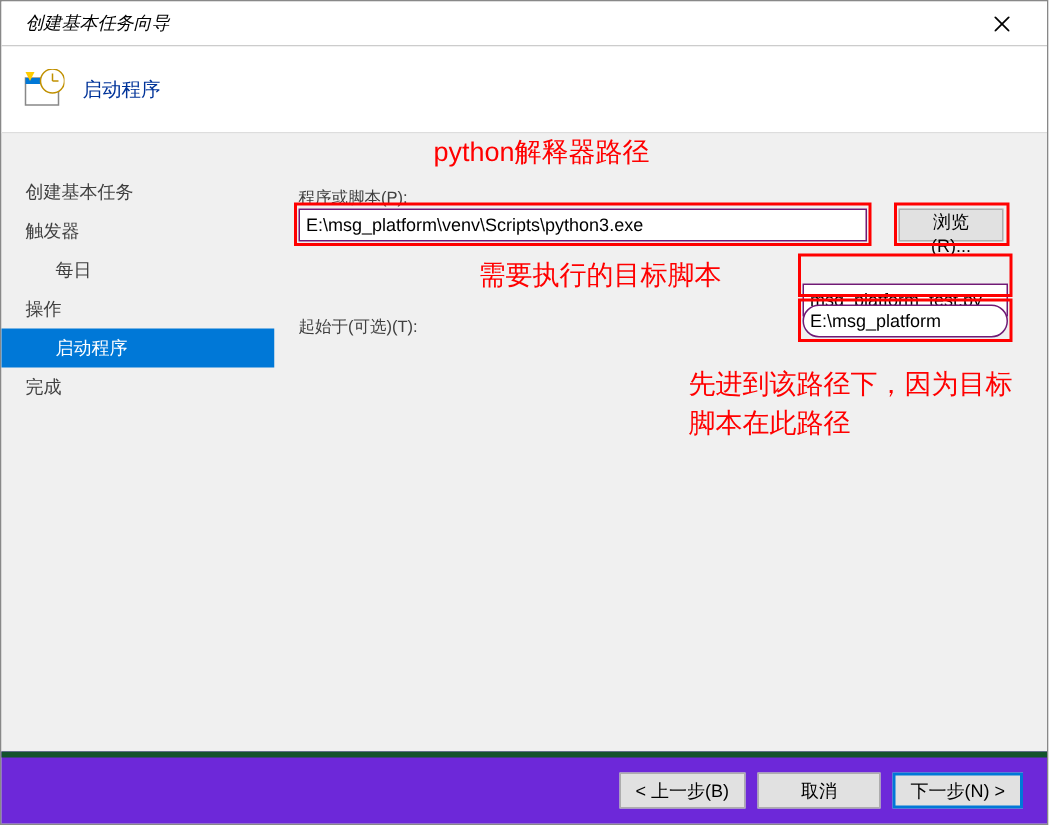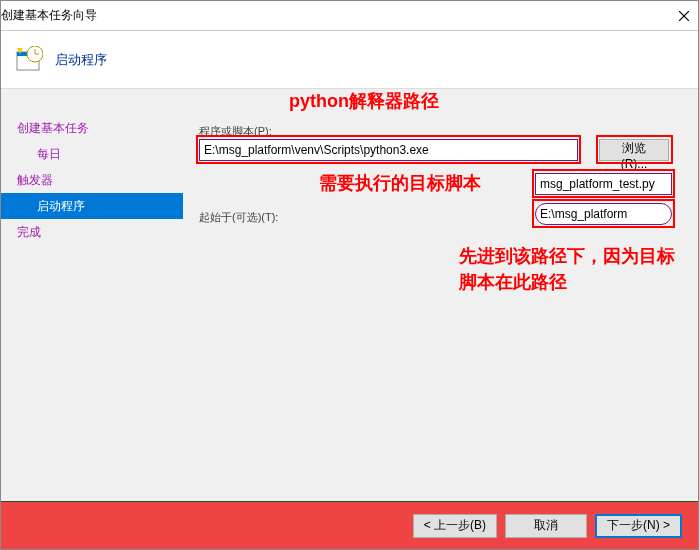--- a/index.html
+++ b/index.html
@@ -1,37 +1,37 @@
 <!DOCTYPE html>
 <html><head>
 <meta charset="utf-8">
 <style>
 * { box-sizing: border-box; margin: 0; padding: 0; }
 body { font-family: "Microsoft YaHei", "Segoe UI", sans-serif; font-size: 12px; background: #fff; }
 .window { width: 699px; height: 550px; border: 1px solid #888; background: #f0f0f0; position: relative; }
-.titlebar { height: 30px; background: #fff; border-bottom: 1px solid #ccc; display: flex; align-items: center; padding: 0 0; }
+.titlebar { height: 30px; background: #fff; border-bottom: 1px solid #ccc; display: flex; align-items: center; padding: 0 16px; font-style: italic; }
 .title-text { flex: 1; font-size: 12px; color: #000; }
 .close-btn { width: 45px; height: 30px; display: flex; align-items: center; justify-content: center; cursor: pointer; margin-right: -8px; }
 .header { height: 58px; background: #fff; display: flex; align-items: center; padding-left: 14px; border-bottom: 1px solid #ddd; }
 .header-icon { width: 28px; height: 28px; margin-right: 12px; position: relative; }
 .header-icon svg { width: 28px; height: 28px; }
 .header-title { font-size: 13px; color: #003399; }
 .body-area { display: flex; height: 412px; }
 .sidebar { width: 182px; background: #f0f0f0; padding-top: 26px; }
-.side-item { padding: 4px 0 4px 16px; color: #a21caf; cursor: pointer; font-size: 12px; line-height: 18px; }
+.side-item { padding: 4px 0 4px 16px; color: #404040; cursor: pointer; font-size: 12px; line-height: 18px; }
 .side-item.indent { padding-left: 36px; }
 .side-item.selected { background: #0078d7; color: #fff; }
 .form-area { flex: 1; background: #f0f0f0; position: relative; padding-top: 26px; }
-.anno { position: absolute; color: #ff0000; font-size: 18px; font-weight: 700; }
+.anno { position: absolute; color: #ff0000; font-size: 18px; font-weight: 400; }
 .form-row { display: flex; align-items: center; height: 28px; margin-bottom: 6px; }
 .form-label { width: 120px; padding-left: 16px; font-size: 11px; color: #404040; }
 .form-input { height: 22px; border: 1px solid #701a75; background: #fff; padding: 0 4px; font-size: 12px; font-family: inherit; }
 .redbox { position: absolute; border: 2px solid #ff0000; pointer-events: none; }
 .btn { height: 22px; padding: 0 10px; background: #e1e1e1; border: 1px solid #adadad; font-size: 12px; cursor: pointer; font-family: inherit; }
-.footer { position: absolute; bottom: 0; left: 0; right: 0; height: 48px; background: #ef4444; border-top: 1px solid #14532d; display: flex; align-items: center; justify-content: flex-end; padding-right: 16px; gap: 8px; }
+.footer { position: absolute; bottom: 0; left: 0; right: 0; height: 48px; background: #6d28d9; border-top: 4px solid #14532d; display: flex; align-items: center; justify-content: flex-end; padding-right: 16px; gap: 8px; }
 .footer .btn { min-width: 82px; height: 24px; }
 .btn.primary { border: 2px solid #0078d7; }
 </style>
 </head>
 <body>
 
 <div class="window">
 
   <div class="titlebar">
     <span class="title-text">创建基本任务向导</span>
@@ -53,40 +53,41 @@
           <line x1="20" y1="8" x2="24" y2="8" stroke="#c09000" stroke-width="1"></line>
           <polygon points="2,2 8,2 5,8" fill="#ffcc00"></polygon>
         </svg>
     </div>
     <span class="header-title">启动程序</span>
   </div>
 
   <div class="body-area">
     <div class="sidebar">
       <div class="side-item">创建基本任务</div>
+      <div class="side-item">触发器</div>
       <div class="side-item indent">每日</div>
-      <div class="side-item">触发器</div>
+      <div class="side-item">操作</div>
       <div class="side-item indent selected">启动程序</div>
       <div class="side-item">完成</div>
     </div>
 
     <div class="form-area">
 
       <div class="anno" style="left:106px; top:0px;">python解释器路径</div>
 
       <div class="form-row" style="position:absolute; top:28px; left:0;">
         <span class="form-label">程序或脚本(P):</span>
       </div>
       <input class="form-input" style="position: absolute; left: 16px; top: 50px; width: 379px;" value="E:\msg_platform\venv\Scripts\python3.exe">
       <div class="redbox" style="left:13px; top:46px; width:385px; height:29px;"></div>
       <button class="btn" style="position:absolute; left:416px; top:50px; width:70px;">浏览(R)...</button>
       <div class="redbox" style="left:413px; top:46px; width:77px; height:29px;"></div>
 
       <div class="anno" style="left:136px; top:82px;">需要执行的目标脚本</div>
-      <input class="form-input" style="position: absolute; left: 352px; top: 84px; width: 137px;" value="msg_platform_test.py">
+      <input class="form-input" style="position: absolute; left: 352px; top: 100px; width: 137px;" value="msg_platform_test.py">
       <div class="redbox" style="left:349px; top:80px; width:143px; height:29px;"></div>
 
       <div class="form-row" style="position:absolute; top:114px; left:0;">
         <span class="form-label">起始于(可选)(T):</span>
       </div>
       <input class="form-input" style="position: absolute; left: 352px; top: 114px; width: 137px; border-radius: 11px;" value="E:\msg_platform">
       <div class="redbox" style="left:349px; top:110px; width:143px; height:29px;"></div>
 
       <div class="anno" style="left:276px; top:154px; width:230px; line-height:26px;">先进到该路径下，因为目标脚本在此路径</div>
 

